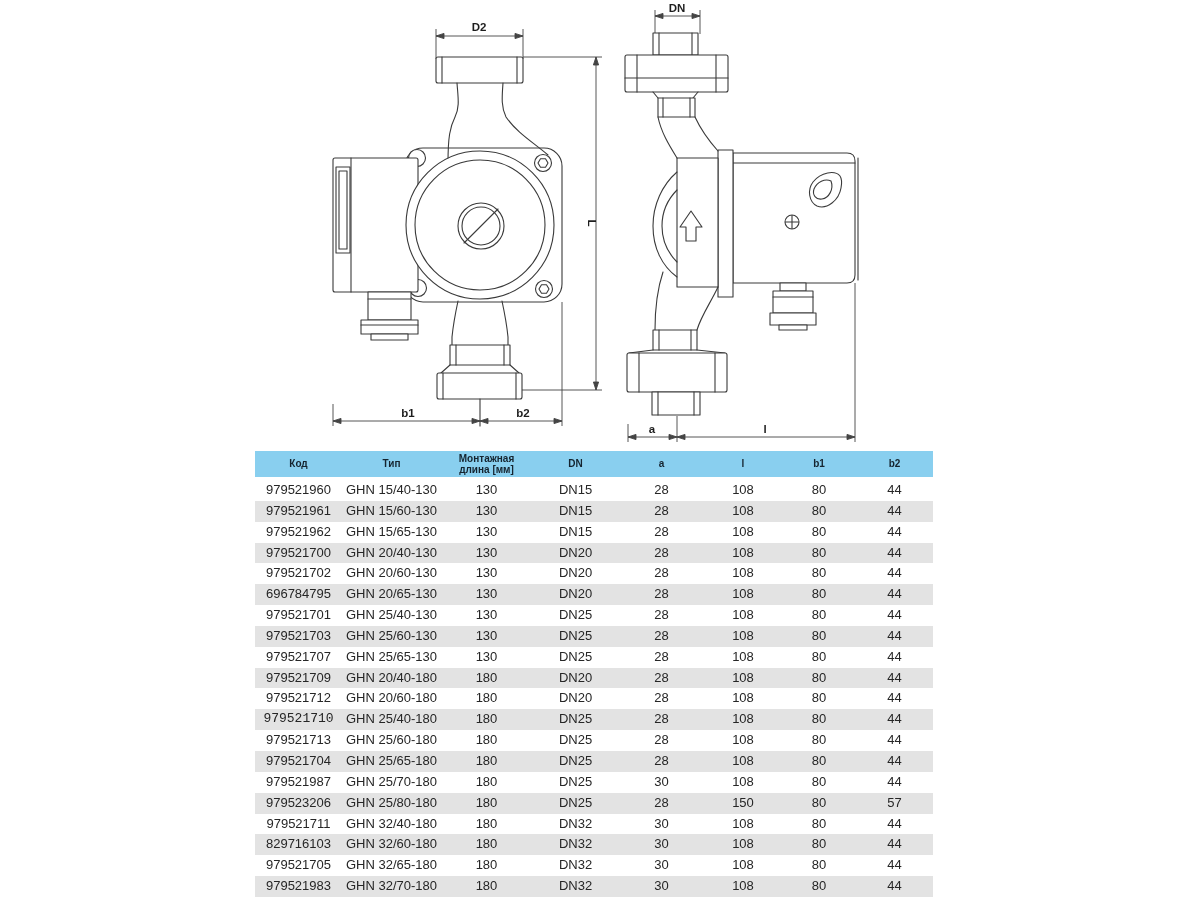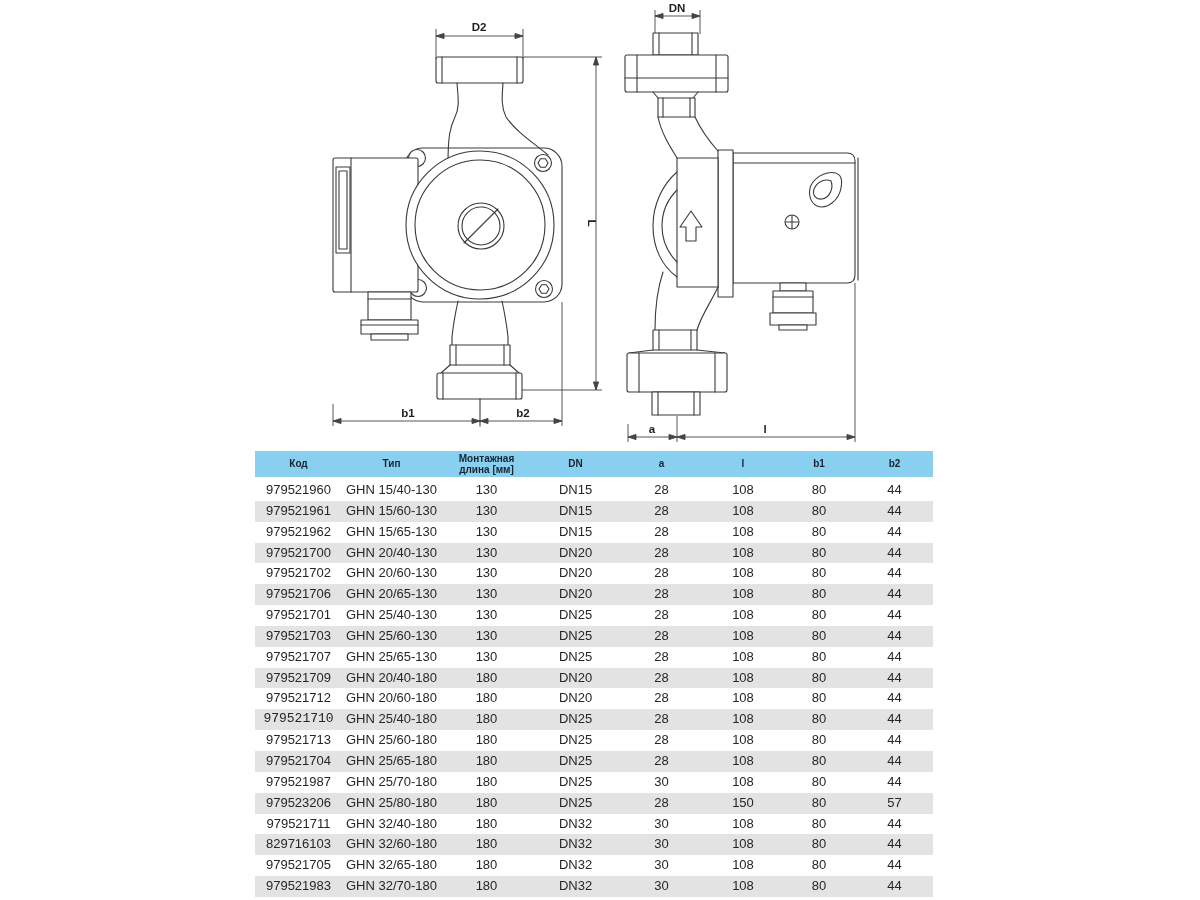--- a/index.html
+++ b/index.html
@@ -274,21 +274,21 @@
           <td>979521702</td>
           <td>GHN 20/60-130</td>
           <td>130</td>
           <td>DN20</td>
           <td>28</td>
           <td>108</td>
           <td>80</td>
           <td>44</td>
         </tr>
         <tr class="alt">
-          <td style="background: rgb(227, 227, 227);">979521706</td>
+          <td style="background: rgb(227, 227, 227);">696784795</td>
           <td style="background: rgb(227, 227, 227);">GHN 20/65-130</td>
           <td style="background: rgb(227, 227, 227);">130</td>
           <td style="background: rgb(227, 227, 227);">DN20</td>
           <td style="background: rgb(227, 227, 227);">28</td>
           <td style="background: rgb(227, 227, 227);">108</td>
           <td style="background: rgb(227, 227, 227);">80</td>
           <td style="background: rgb(227, 227, 227);">44</td>
         </tr>
         <tr>
           <td>979521701</td>

